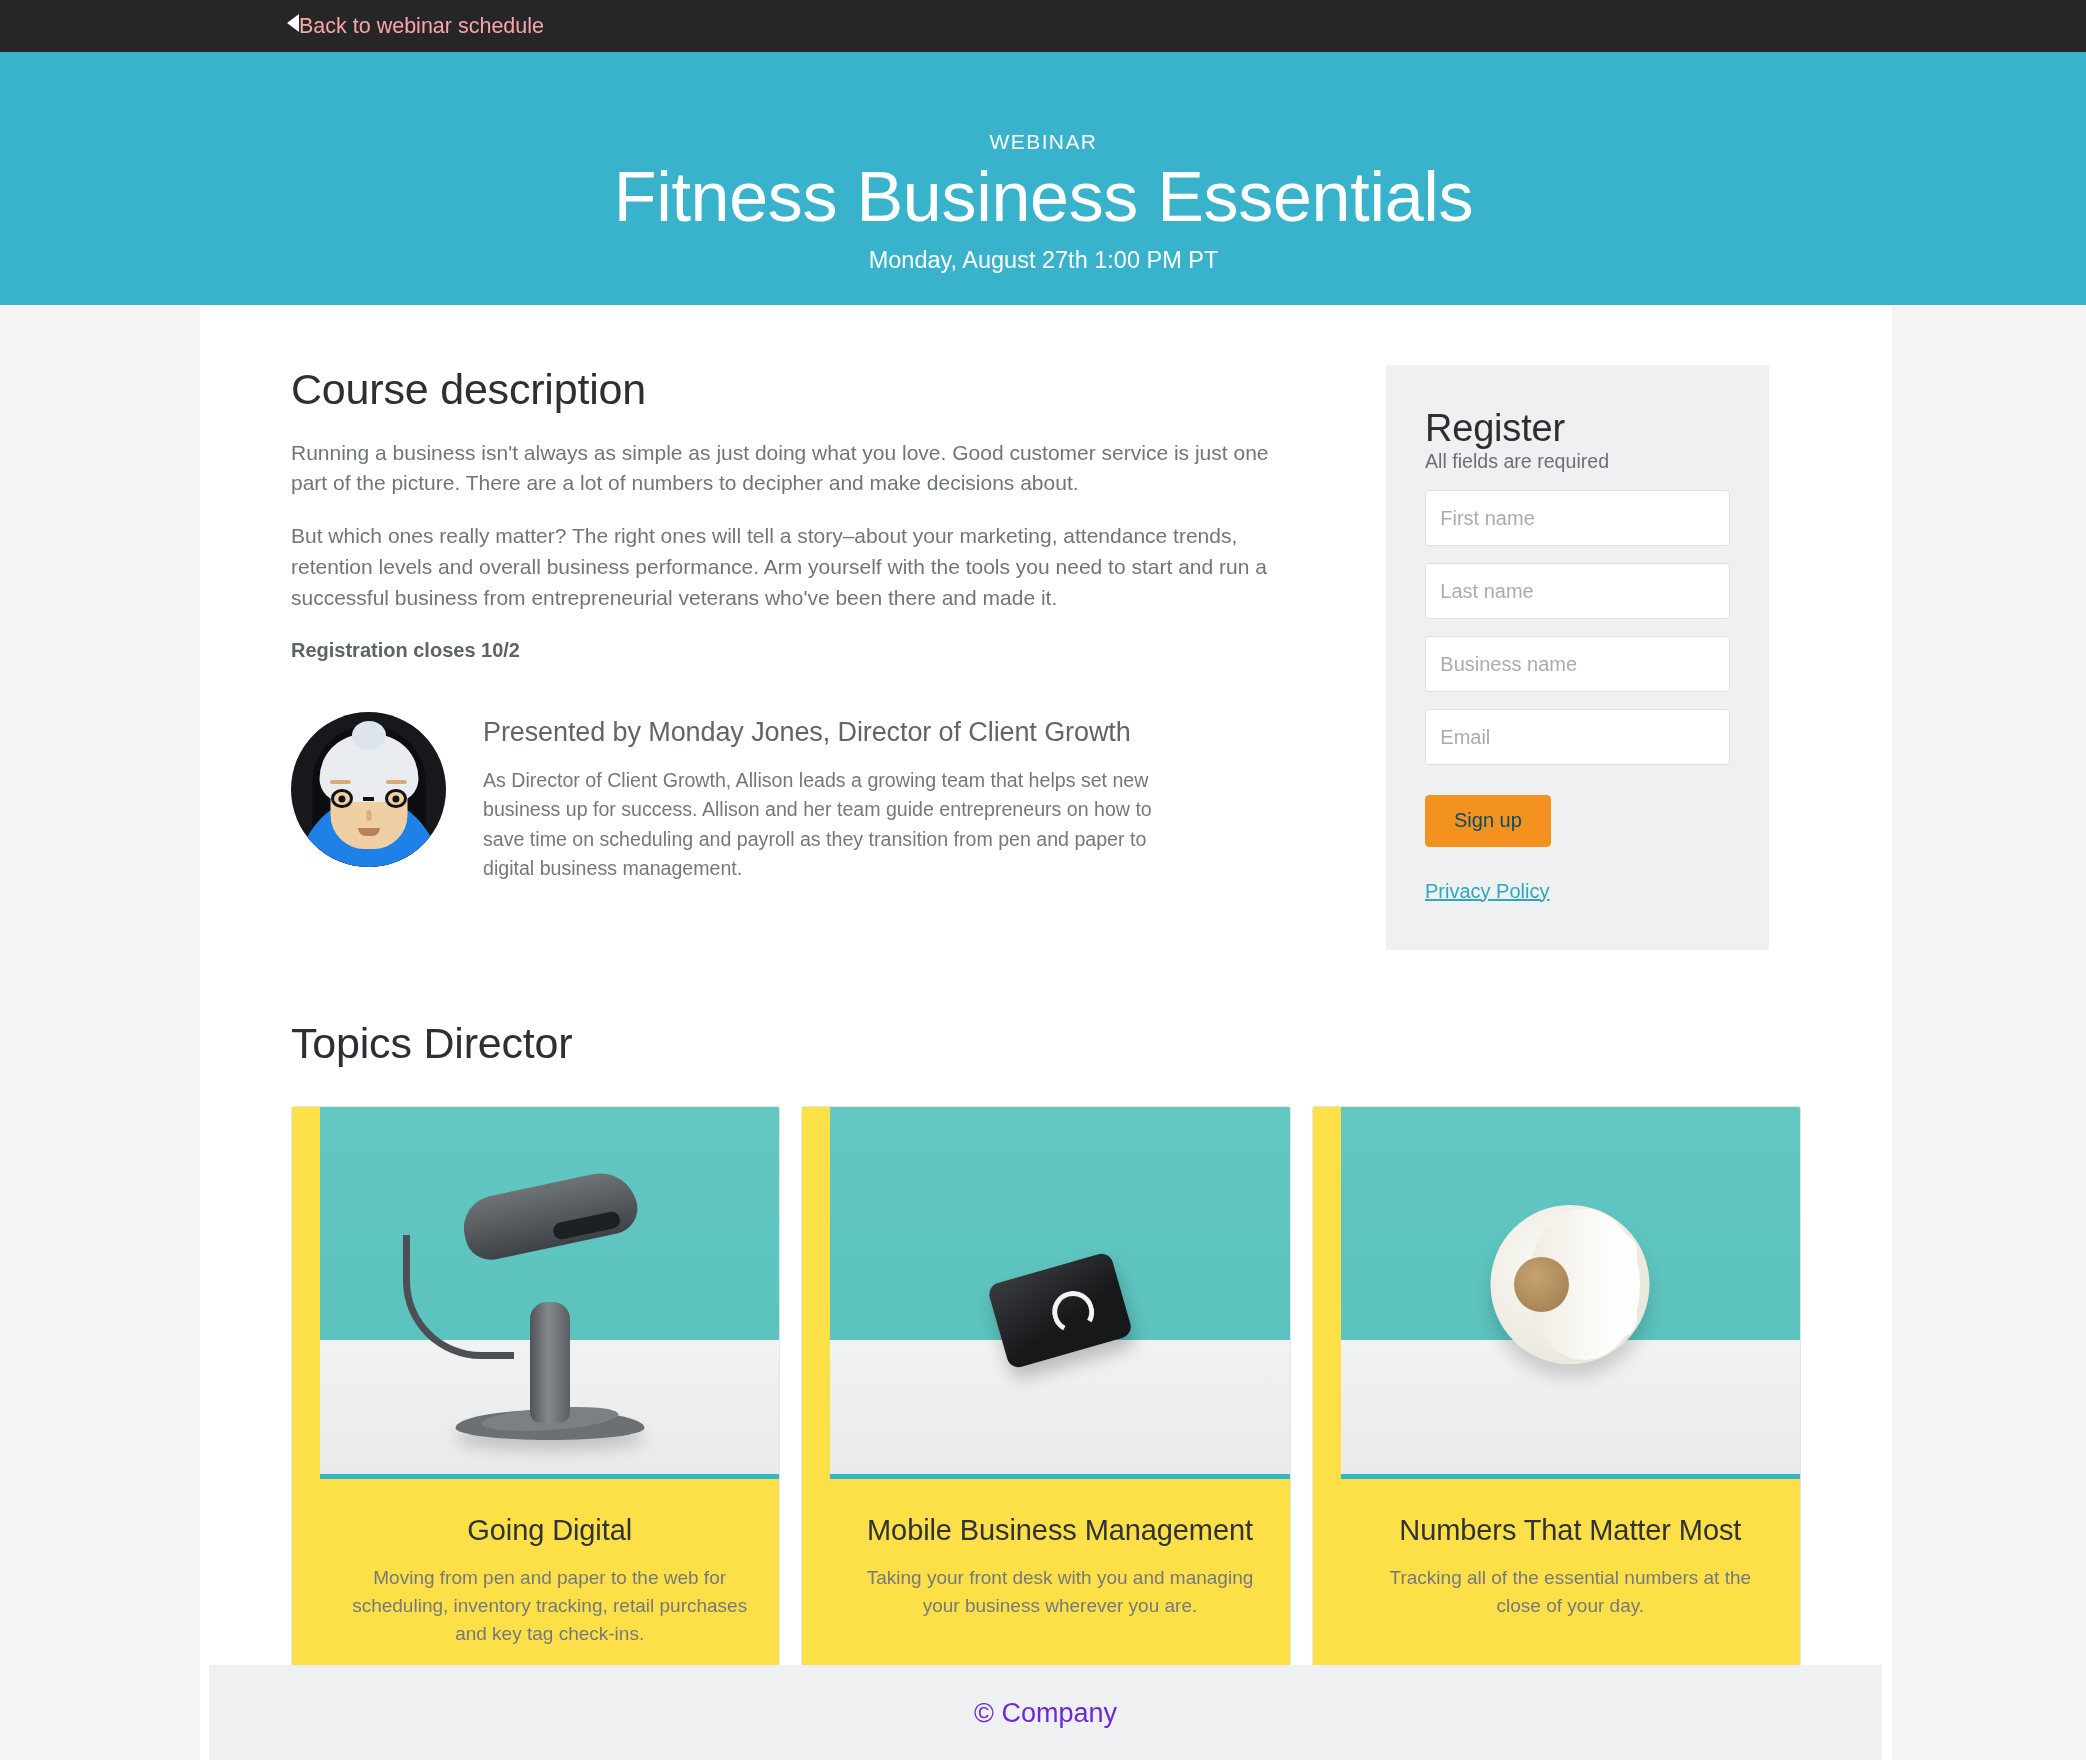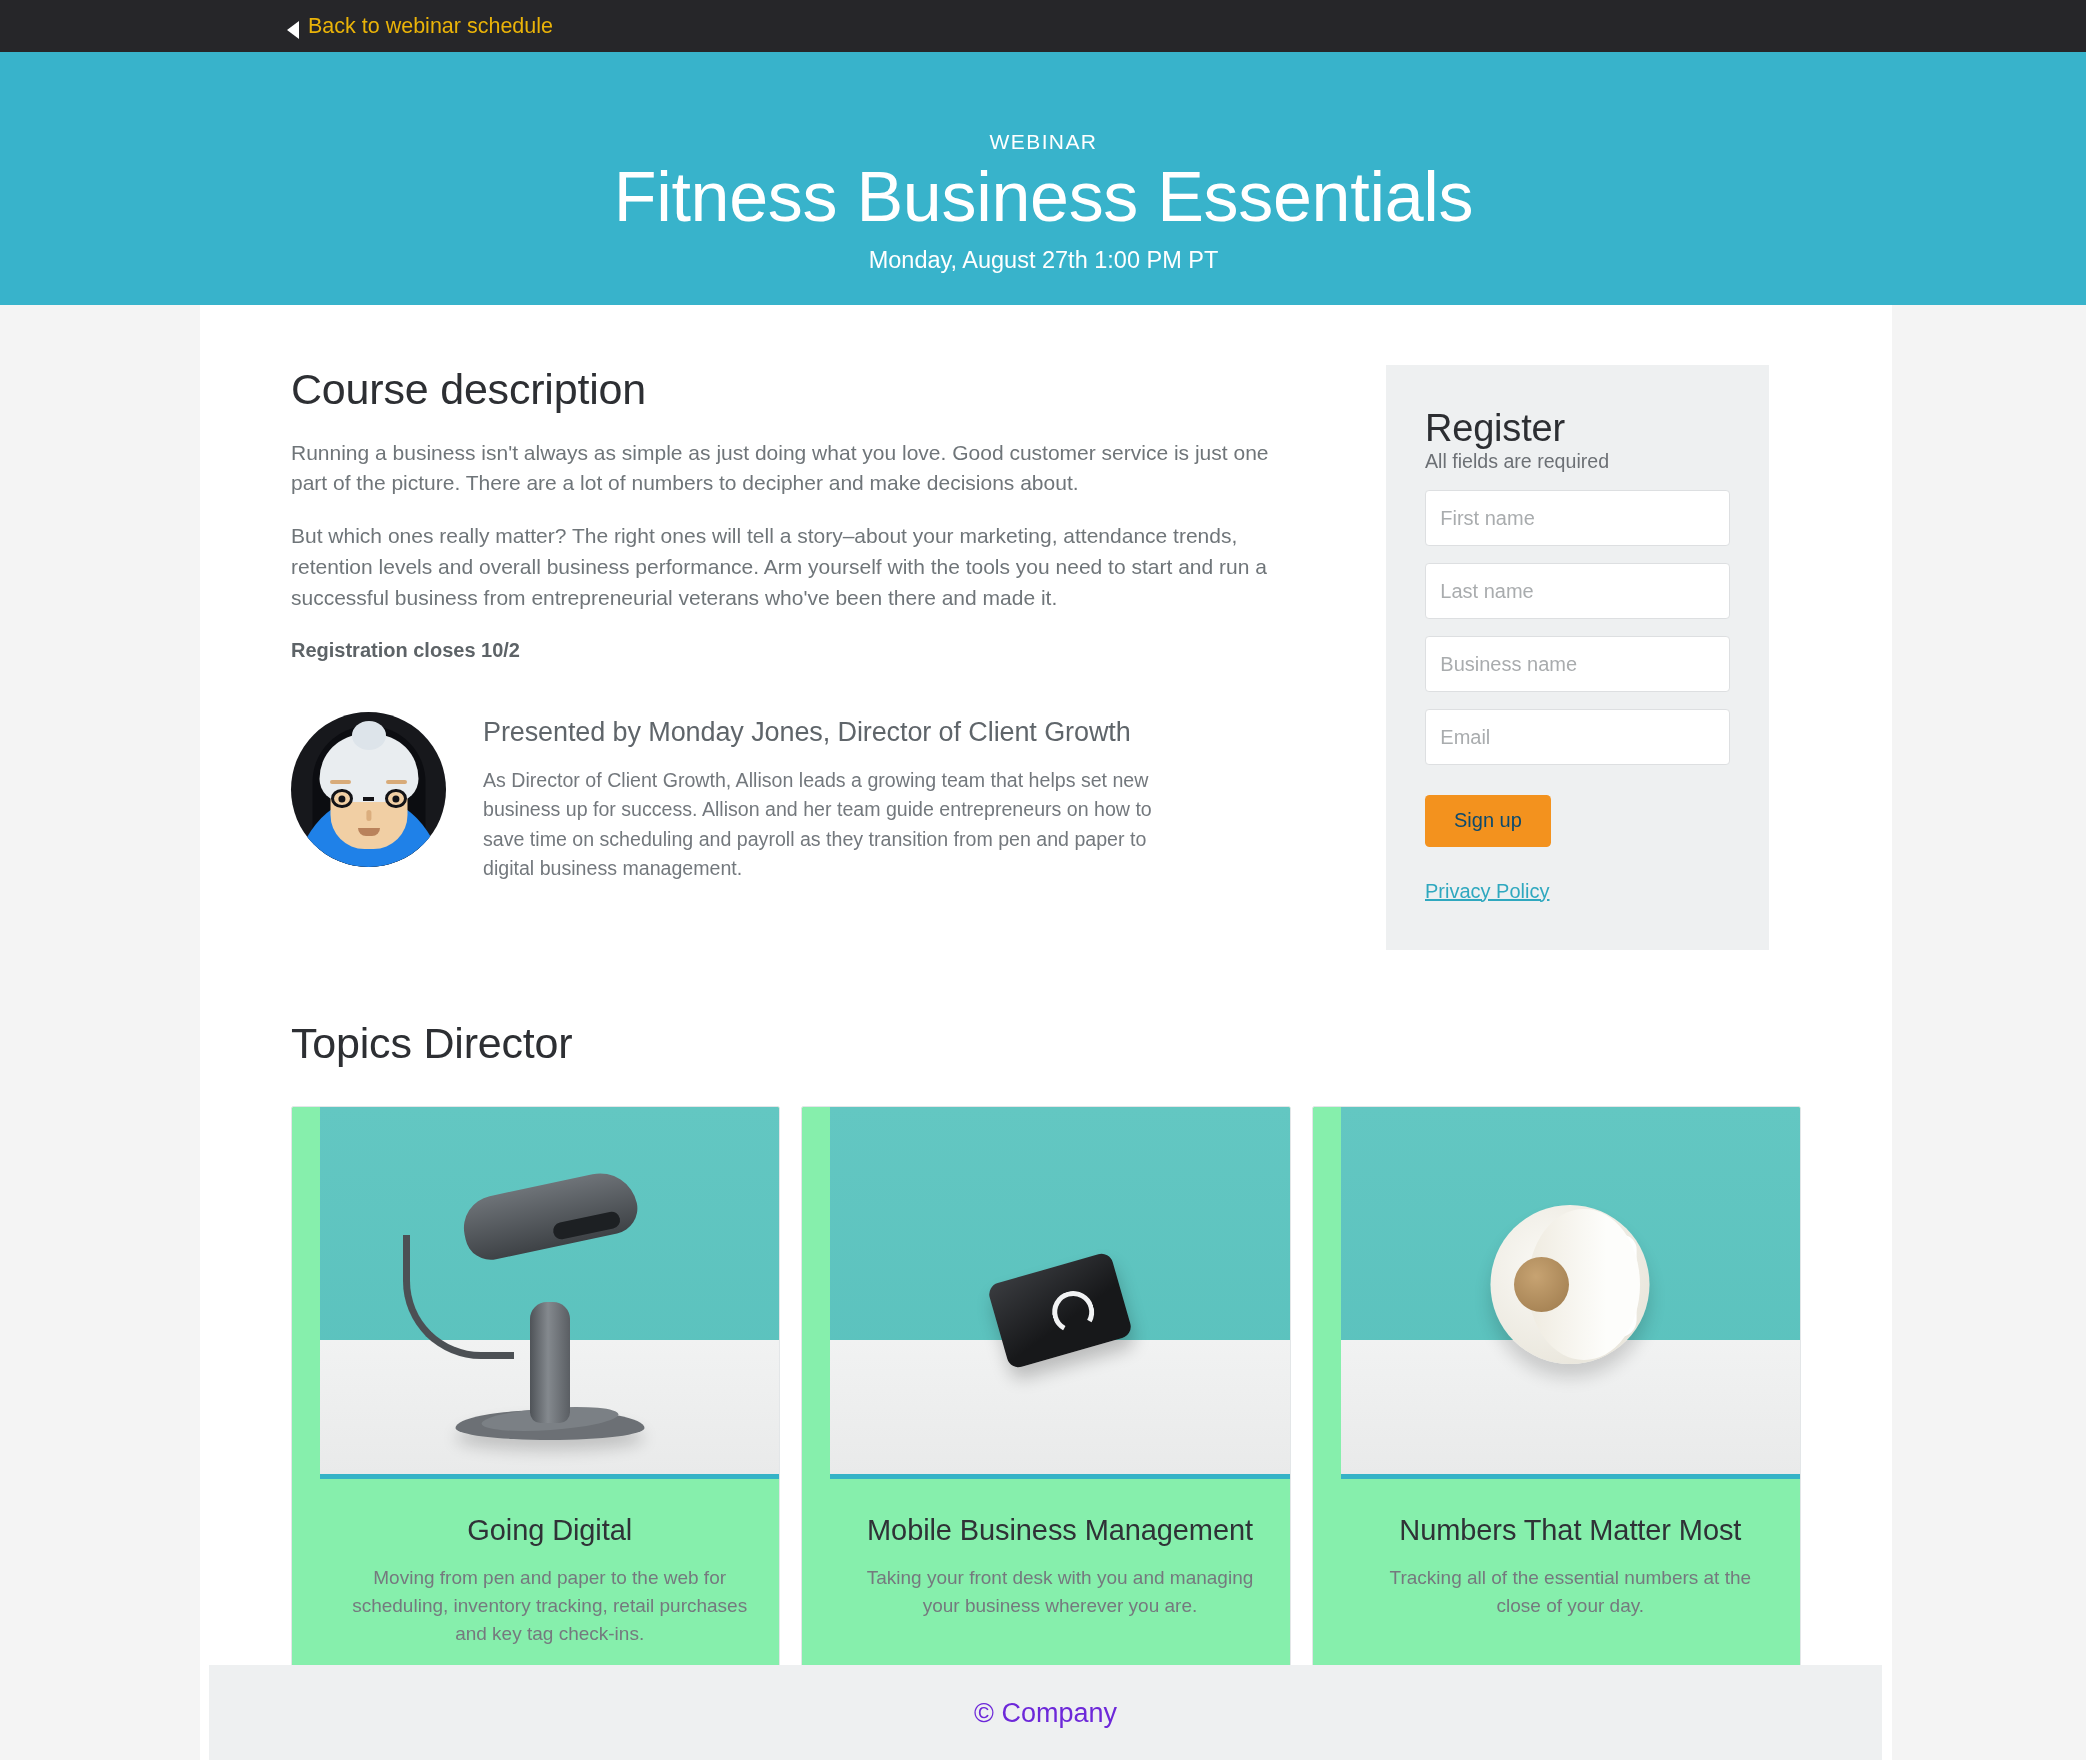--- a/index.html
+++ b/index.html
@@ -14,24 +14,23 @@
 
   
   .topbar {
     height: 52px;
     background: #262629;
     display: flex;
     align-items: center;
   }
   .back-link {
     display: flex;
-    align-items: flex-end;
-    gap: 9px;
+    align-items: flex-start;
     margin-left: 287px;
-    color: #eab308;
+    color: #fca5a5;
     font-size: 21.5px;
     text-decoration: none;
     cursor: pointer;
   }
   .back-arrow {
     width: 0; height: 0;
     border-top: 9.8px solid transparent;
     border-bottom: 9.8px solid transparent;
     border-right: 12.4px solid #ffffff;
   }
@@ -310,21 +309,21 @@
   }
   .cards {
     display: flex;
     gap: 21px;
     margin-top: 38px;
   }
   .card {
     flex: 1;
     border: 0.7px solid #e3e6e8;
     border-radius: 2.6px;
-    background: #86efac;
+    background: #fde047;
     overflow: hidden;
     cursor: pointer;
     padding-left: 28px;
   }
   .card-photo {
     height: 367px;
     position: relative;
     background: linear-gradient(#63c7c2 0%, #58c0bc 100%);
     overflow: hidden;
   }

